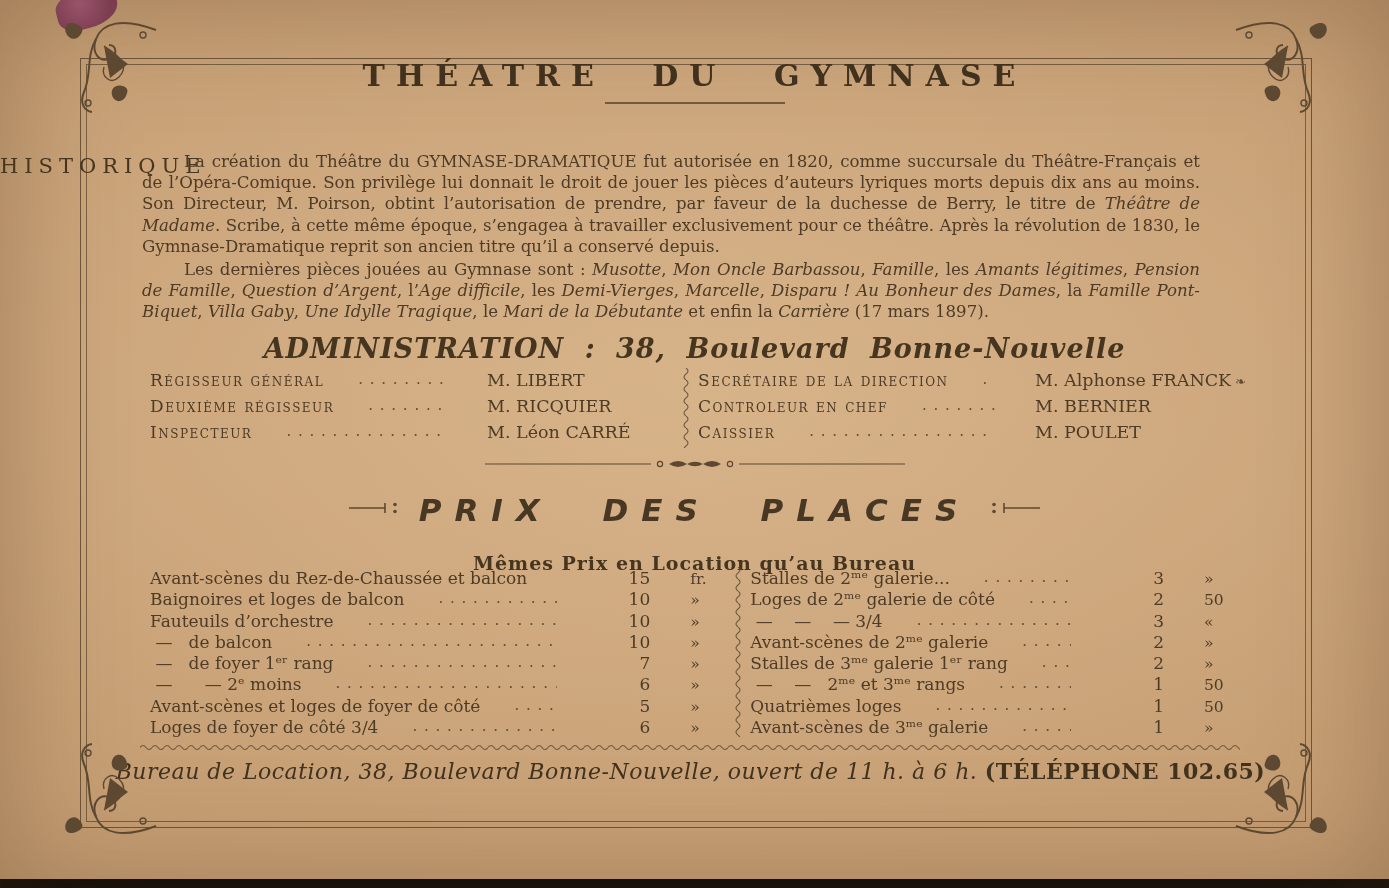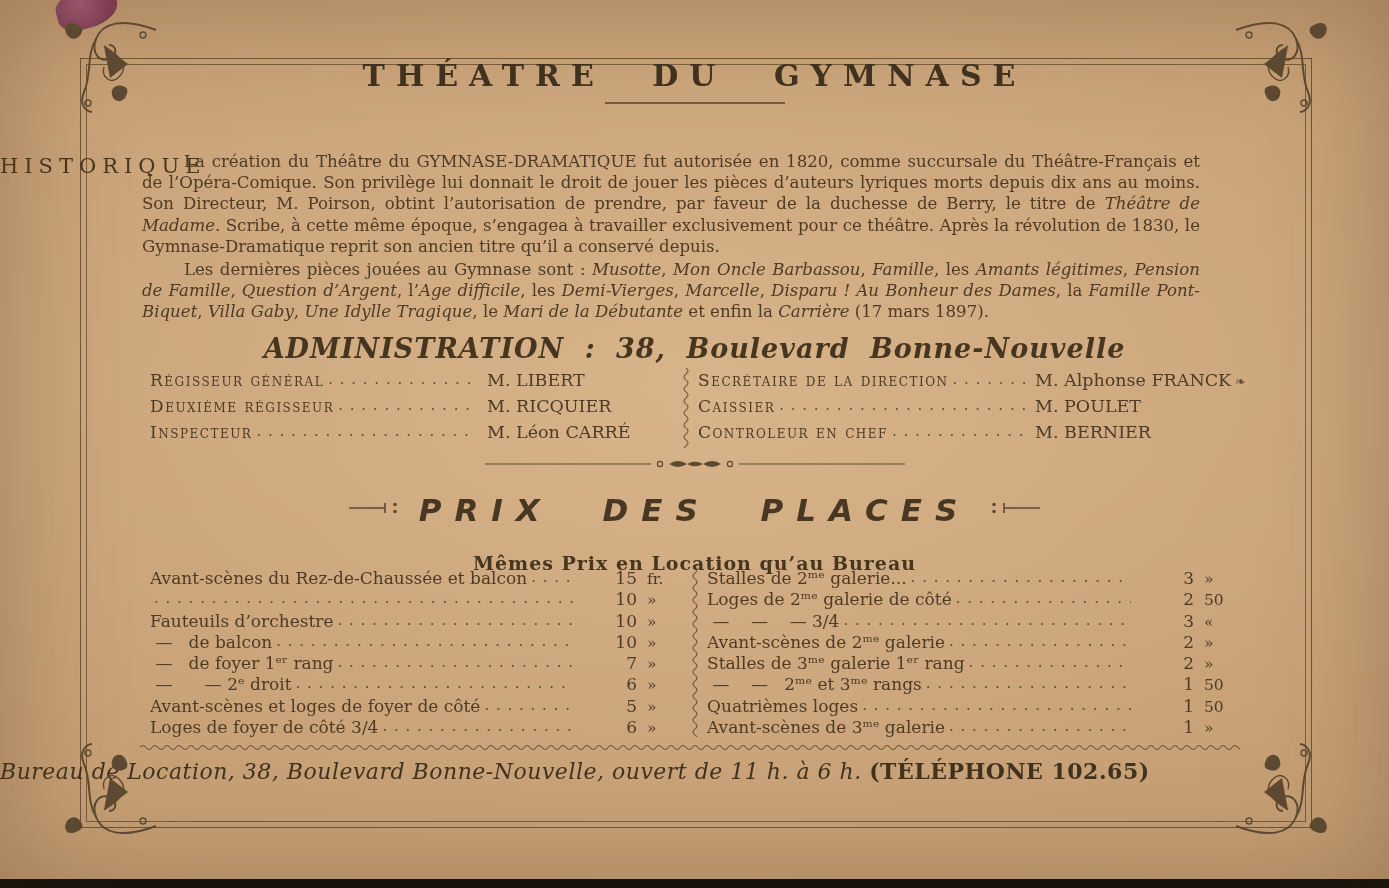--- a/index.html
+++ b/index.html
@@ -42,21 +42,21 @@
   .bd{font-weight:bold;font-style:normal;letter-spacing:.5px;}
 
   .admin-heading{position:absolute;left:0;right:0;top:333px;text-align:center;
     font-size:27px;font-style:italic;font-weight:bold;word-spacing:10px;letter-spacing:1px;color:#46361f;}
 
   .cols{position:absolute;display:flex;align-items:stretch;}
   .admin-table{left:150px;top:368px;width:1070px;}
   .price-table{left:150px;top:567px;width:1088px;}
   .col{flex:1;display:flex;flex-direction:column;}
   .vdiv{width:26px;display:flex;justify-content:center;}
-  .row{display:flex;align-items:baseline;white-space:pre;}
+  .row{display:flex;align-items:baseline;white-space:pre;gap:30px;}
   .admin-table .row{height:26px;font-size:17.5px;}
   .price-table .row{height:21.3px;font-size:17px;}
   .lbl{flex:0 0 auto;}
   .admin-table .lbl{font-variant:small-caps;letter-spacing:1.5px;font-size:17px;}
   .dots{flex:1 1 auto;overflow:hidden;height:1em;position:relative;opacity:.9;}
   .dots::after{content:". . . . . . . . . . . . . . . . . . . . . . . . . . . . . . . . . . . . . . . . . . . . . . . . . . . .";
     position:absolute;left:4px;bottom:-2px;font-size:15px;letter-spacing:1px;color:#57442e;}
   .val{flex:0 0 auto;}
   .admin-table .val{width:185px;padding-left:10px;}
   .mk{font-size:13px;opacity:.85;padding-left:4px;}
@@ -64,21 +64,21 @@
   .unit{flex:0 0 34px;padding-left:10px;font-size:15.5px;}
 
   .section-divider{position:absolute;left:0;right:0;top:456px;display:flex;justify-content:center;}
   .prix-row{position:absolute;left:0;right:0;top:492px;display:flex;justify-content:center;align-items:center;gap:18px;}
   .prix-heading{font-family:"DejaVu Sans",sans-serif;font-style:italic;font-weight:bold;
     font-size:31px;letter-spacing:13px;word-spacing:26px;color:#473723;}
   .prix-sub{position:absolute;left:0;right:0;top:540px;text-align:center;
     font-size:19px;font-weight:bold;letter-spacing:1px;color:#46361f;margin-top:12px;}
 
   .wavy-hr{position:absolute;left:140px;top:737px;width:1100px;height:9px;}
-  .footer{position:absolute;left:0;right:8px;top:758px;font-size:22px;color:#42331f;}
+  .footer{position:absolute;left:0;right:8px;top:758px;text-align:center;font-size:22px;color:#42331f;}
   .footer .it{letter-spacing:.5px;}
   svg .st{stroke:var(--frame,#5d4931);fill:none;}
 </style>
 </head>
 <body style="--paper: #c59d73; --ink: #4e3b26; --frame: #5d4931; --stain: #8e3f63; --footer_strip: #0d0b09;">
 
 <div class="page">
 
   <svg width="0" height="0" style="position:absolute" aria-hidden="true">
     <defs>
@@ -182,29 +182,29 @@
     </div>
     <div class="col">
 
         <div class="row">
           <span class="lbl">Secrétaire de la direction</span>
           <span class="dots"></span>
           <span class="val"><span>M. Alphonse FRANCK</span><span class="mk">❧</span></span>
         </div>
 
         <div class="row">
+          <span class="lbl">Controleur en chef</span>
+          <span class="dots"></span>
+          <span class="val"><span>M. BERNIER</span><span class="mk"></span></span>
+        </div>
+
+        <div class="row">
           <span class="lbl">Caissier</span>
           <span class="dots"></span>
           <span class="val"><span>M. POULET</span><span class="mk"></span></span>
-        </div>
-
-        <div class="row">
-          <span class="lbl">Controleur en chef</span>
-          <span class="dots"></span>
-          <span class="val"><span>M. BERNIER</span><span class="mk"></span></span>
         </div>
       </div>
   </div>
 
   <div class="section-divider">
     <svg width="420" height="16" viewBox="0 0 420 16">
       <line class="st" x1="0" y1="8" x2="166" y2="8" stroke-width="1.2"></line>
       <circle class="st" cx="175" cy="8" r="2.6" stroke-width="1.2"></circle>
       <path d="M184 8 Q193 2 202 8 Q193 14 184 8 Z" fill="#5d4931"></path>
       <path d="M202 8 Q210 3.5 218 8 Q210 12.5 202 8 Z" fill="#5d4931"></path>
@@ -240,20 +240,21 @@
     <div class="col">
 
         <div class="row">
           <span class="lbl">Avant-scènes du Rez-de-Chaussée et balcon</span>
           <span class="dots"></span>
           <span class="num">15</span>
           <span class="unit">fr.</span>
         </div>
 
         <div class="row">
+          <span class="lbl">Baignoires et loges de balcon</span>
           <span class="dots"></span>
           <span class="num">10</span>
           <span class="unit">»</span>
         </div>
 
         <div class="row">
           <span class="lbl">Fauteuils d’orchestre</span>
           <span class="dots"></span>
           <span class="num">10</span>
           <span class="unit">»</span>
@@ -267,21 +268,21 @@
         </div>
 
         <div class="row">
           <span class="lbl"> —   de foyer 1ᵉʳ rang</span>
           <span class="dots"></span>
           <span class="num">7</span>
           <span class="unit">»</span>
         </div>
 
         <div class="row">
-          <span class="lbl"> —      — 2ᵉ droit</span>
+          <span class="lbl"> —      — 2ᵉ moins</span>
           <span class="dots"></span>
           <span class="num">6</span>
           <span class="unit">»</span>
         </div>
 
         <div class="row">
           <span class="lbl">Avant-scènes et loges de foyer de côté</span>
           <span class="dots"></span>
           <span class="num">5</span>
           <span class="unit">»</span>

